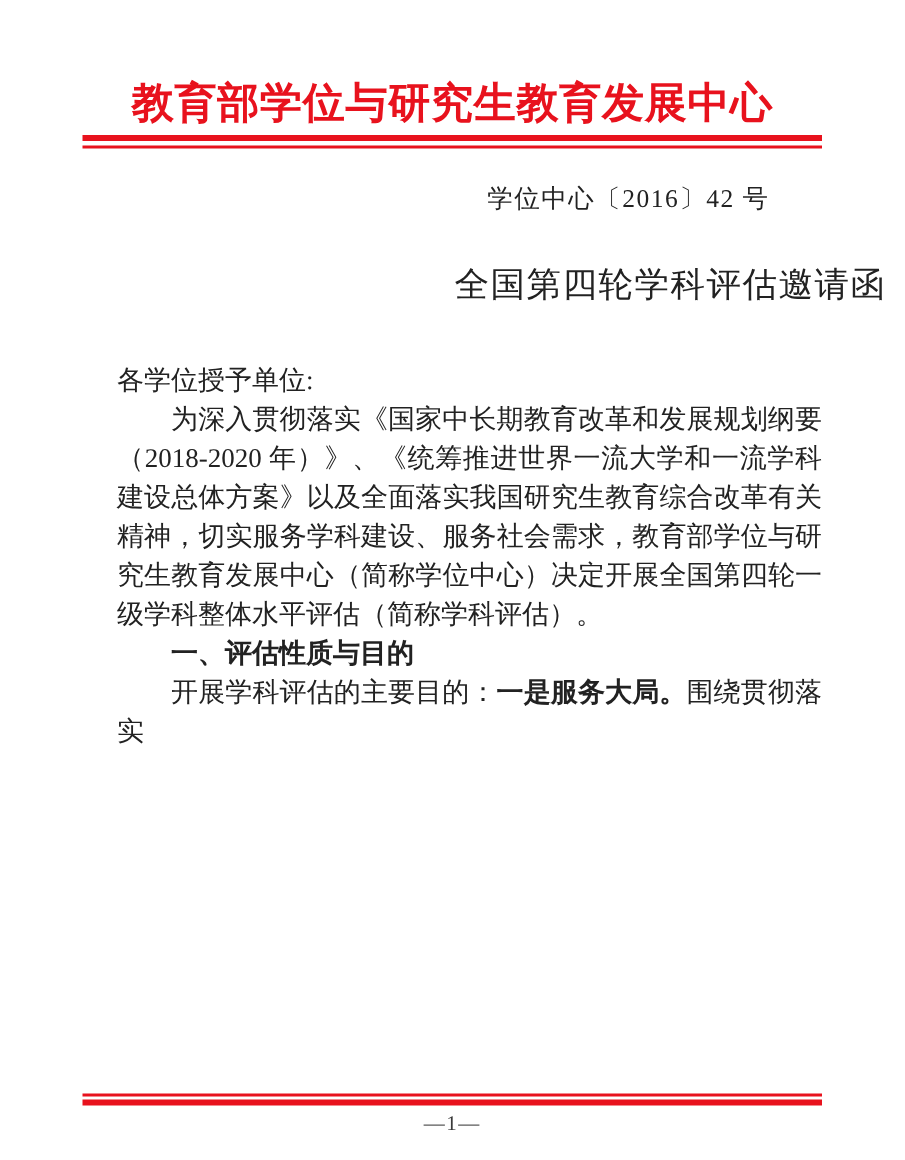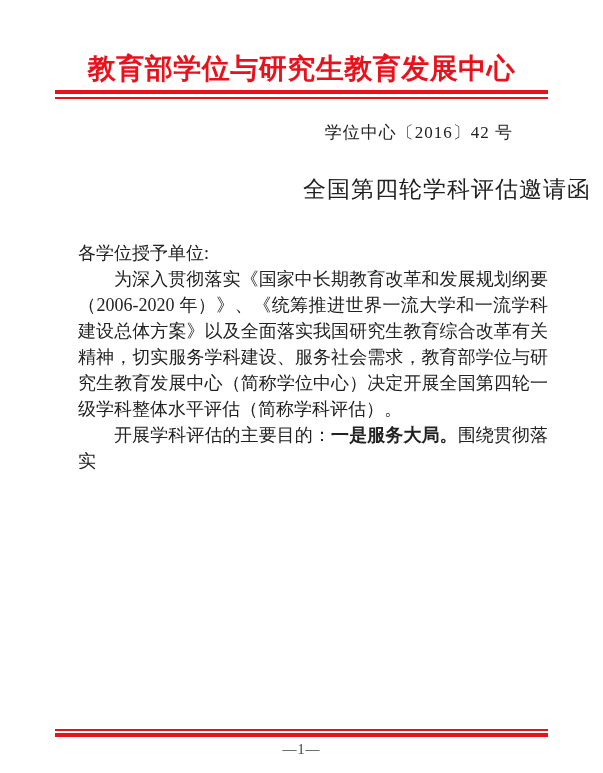--- a/index.html
+++ b/index.html
@@ -114,22 +114,23 @@
     <div class="thin"></div>
   </div>
 
   <div class="doc-number">学位中心〔2016〕42 号</div>
 
   <h1 class="doc-title">全国第四轮学科评估邀请函</h1>
 
   <div class="body-block">
     <p class="salutation">各学位授予单位:</p>
 
-    <p class="para">为深入贯彻落实《国家中长期教育改革和发展规划纲要（2006-2020 年）》、《统筹推进世界一流大学和一流学科建设总体方案》以及全面落实我国研究生教育综合改革有关精神，切实服务学科建设、服务社会需求，教育部学位与研究生教育发展中心（简称学位中心）决定开展全国第四轮一级学科整体水平评估（简称学科评估）。</p>
+    <p class="para">为深入贯彻落实《国家中长期教育改革和发展规划纲要（2018-2020 年）》、《统筹推进世界一流大学和一流学科建设总体方案》以及全面落实我国研究生教育综合改革有关精神，切实服务学科建设、服务社会需求，教育部学位与研究生教育发展中心（简称学位中心）决定开展全国第四轮一级学科整体水平评估（简称学科评估）。</p>
 
+    <p class="section-heading">一、评估性质与目的</p>
 
 
 
     <p class="para"><span>开展学科评估的主要目的：</span><span class="bold-run">一是服务大局。</span><span>围绕贯彻落实</span></p>
   </div>
 
   <div class="rule-bottom">
     <div class="thin"></div>
     <div class="thick"></div>
   </div>

